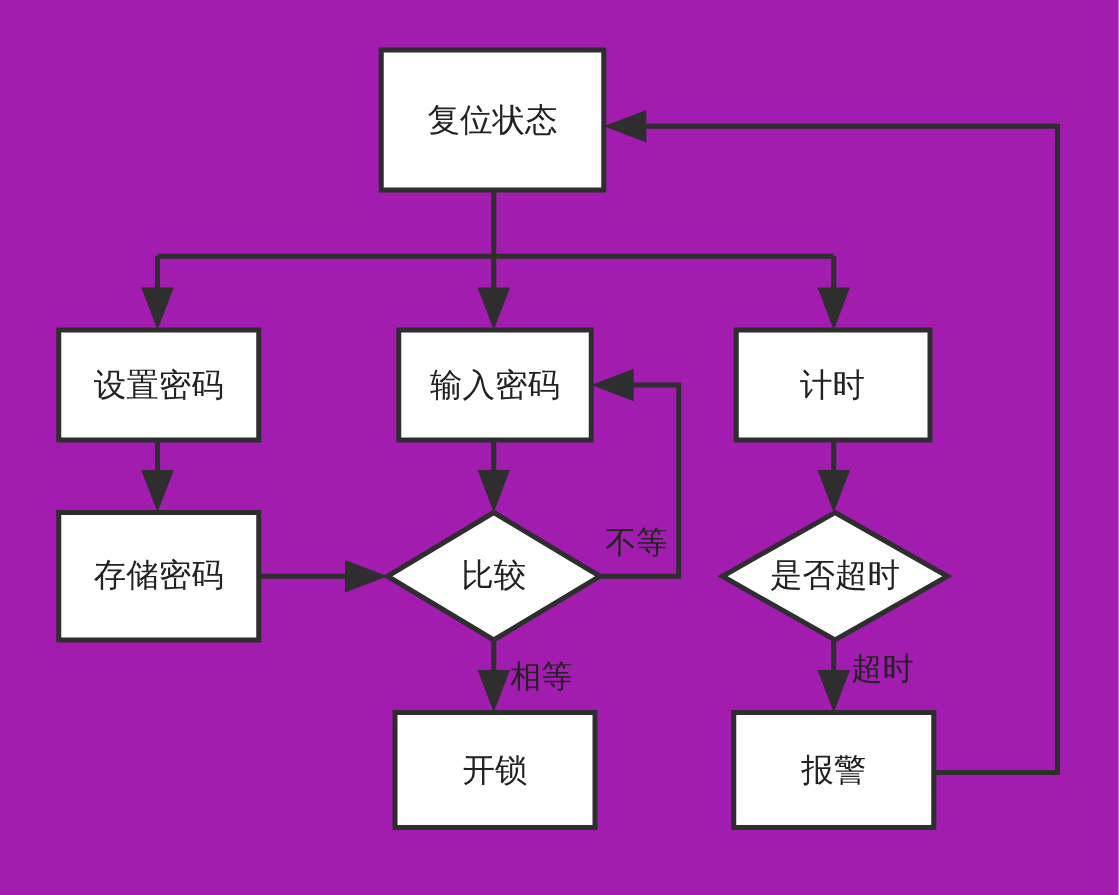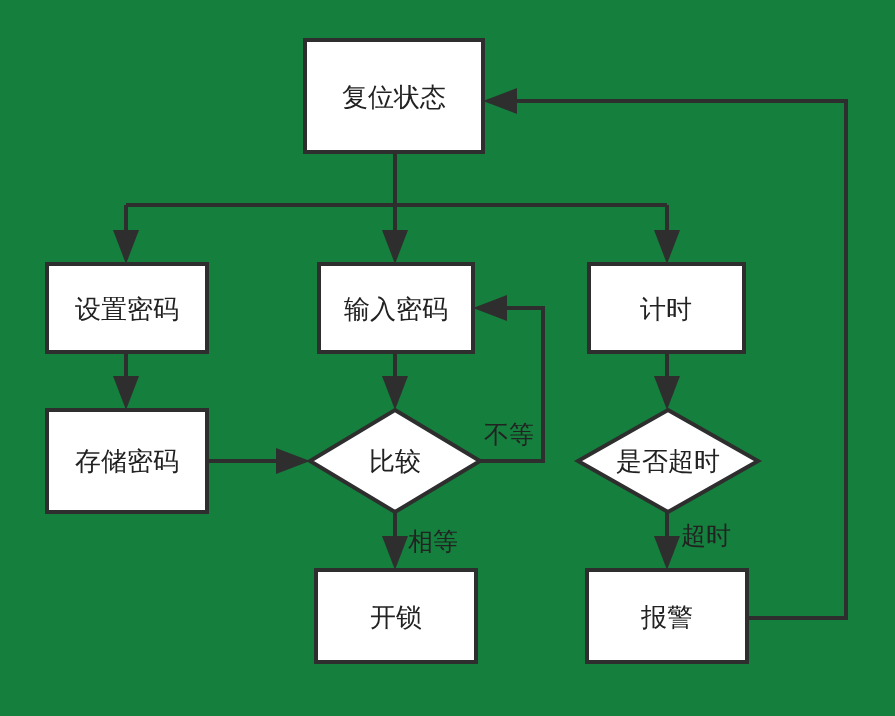--- a/index.html
+++ b/index.html
@@ -7,21 +7,21 @@
     padding: 0;
     background: #ffffff;
   }
   body {
     font-family: "DejaVu Sans", "Liberation Sans", sans-serif;
   }
   #canvas {
     position: relative;
     width: 895px;
     height: 716px;
-    background: #15803d;
+    background: #a21caf;
     overflow: hidden;
   }
   #flow-svg {
     position: absolute;
     left: 0;
     top: 0;
     width: 895px;
     height: 716px;
   }
   .node-shape {

